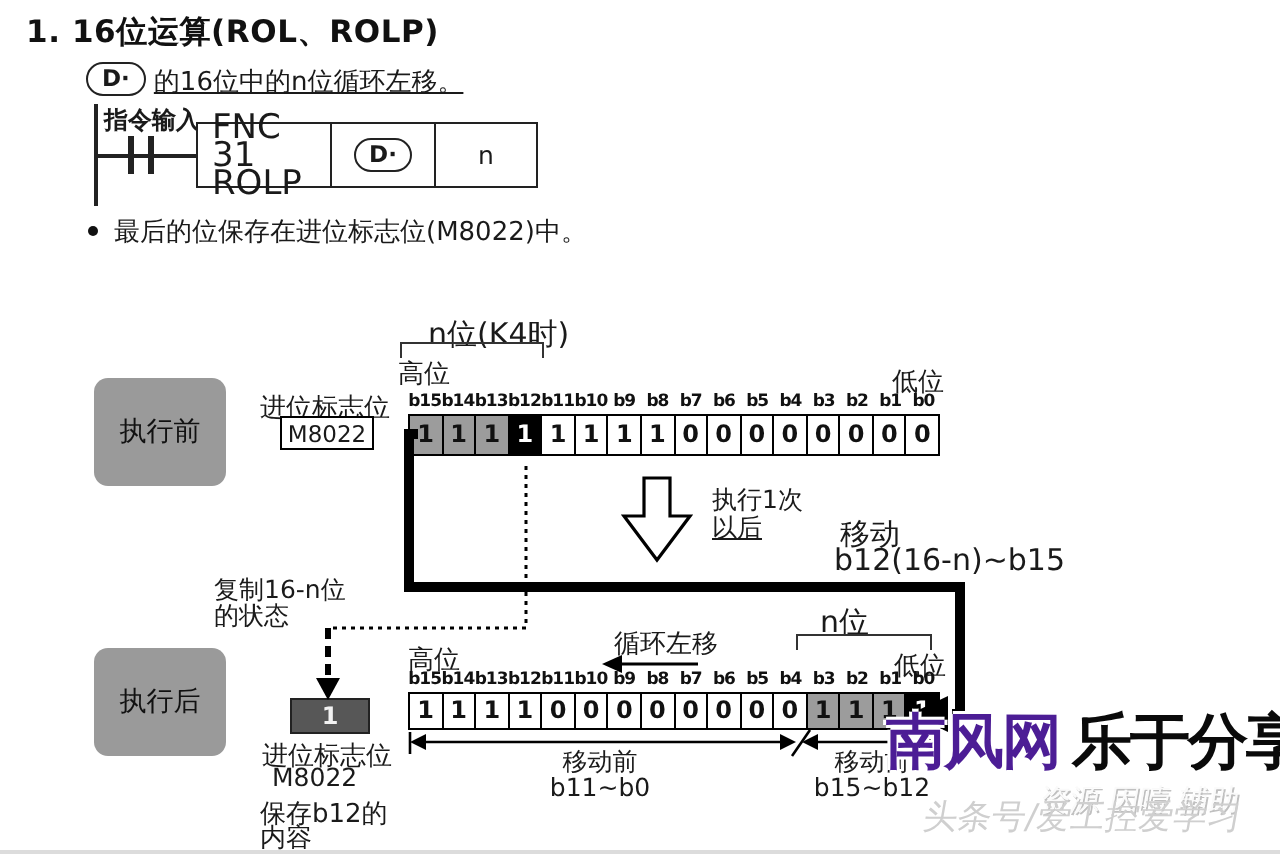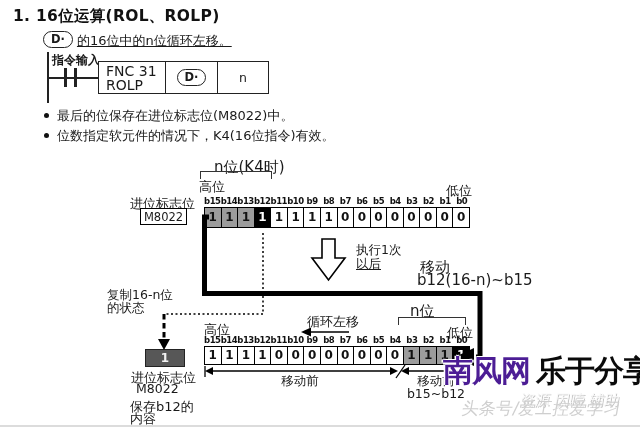--- a/index.html
+++ b/index.html
@@ -12,21 +12,21 @@
   
   .title{font-size:15.5px;font-weight:bold;letter-spacing:.3px;color:#111;}
   .pill{display:inline-block;border:1.6px solid #222;border-radius:10px;
         padding:0 7px;font-size:11.5px;font-weight:bold;line-height:14px;height:15px;}
   .subtxt{font-size:13px;}
   
   .ladder-box{position:absolute;left:98px;top:61px;width:171px;height:33px;
       border:1.8px solid #222;display:flex;z-index:2;background:#fff;box-sizing:border-box;}
   .lcell{display:flex;align-items:center;justify-content:center;box-sizing:border-box;}
   .lcell1{width:66px;flex-direction:column;align-items:flex-start;padding-left:7px;
-      font-size:14px;line-height:14px;}
+      font-size:17px;line-height:14px;}
   .lcell2{width:52px;border-left:1.8px solid #222;}
   .lcell3{flex:1;border-left:1.8px solid #222;font-size:12.5px;}
   .lline{position:absolute;background:#222;z-index:1;}
   
   .bullet-row{position:absolute;display:flex;z-index:2;}
   .dot{width:5px;height:5px;border-radius:50%;background:#111;margin:6px 8px 0 0;flex:none;}
   .bullet-txt{font-size:13px;white-space:nowrap;}
   
   .stage{position:absolute;width:66px;height:54px;background:#9a9a9a;border-radius:7px;
       display:flex;align-items:center;justify-content:center;font-size:13.5px;color:#111;z-index:2;}
@@ -87,25 +87,22 @@
     <div class="lcell lcell2">
       <span class="pill">D·</span>
     </div>
     <div class="lcell lcell3">n</div>
   </div>
 
   <div class="bullet-row" style="left:44px;top:107px;">
     <span class="dot"></span>
     <span class="bullet-txt">最后的位保存在进位标志位(M8022)中。</span>
   </div>
-  <div class="bullet-row" style="left:44px;top:127px;">
-    <span class="dot"></span>
-    <span class="bullet-txt">位数指定软元件的情况下，K4(16位指令)有效。</span>
-  </div>
-
+
+  <div class="stage" style="left:47px;top:189px;">执行前</div>
   <div class="t lbl13" style="left:130px;top:195px;">进位标志位</div>
   <div class="m8022box" style="left:140px;top:208px;">M8022</div>
   <div class="t lbl12" style="left:214px;top:158px;">n位(K4时)</div>
   <div class="bracket" style="left:200px;top:171px;width:70px;"></div>
   <div class="t lbl13" style="left:199px;top:178px;">高位</div>
   <div class="t lbl13" style="left:446px;top:182px;">低位</div>
   <div class="bitrow row-before" style="left:204px;top:196px;">
     <div class="bit-labels">
         <div class="bit-label">b15</div>
         <div class="bit-label">b14</div>
@@ -144,20 +141,21 @@
       </div>
   </div>
 
   <div class="t lbl125" style="left:356px;top:242px;">执行1次</div>
   <div class="t lbl125" style="left:356px;top:256px;text-decoration:underline;">以后</div>
   <div class="t lbl12" style="left:420px;top:258px;">移动</div>
   <div class="t lbl12" style="left:417px;top:271px;">b12(16-n)~b15</div>
   <div class="t lbl125" style="left:107px;top:287px;">复制16-n位</div>
   <div class="t lbl125" style="left:107px;top:300px;">的状态</div>
 
+  <div class="stage" style="left:47px;top:324px;">执行后</div>
   <div class="carrybox">1</div>
   <div class="t lbl13" style="left:307px;top:313px;">循环左移</div>
   <div class="t lbl12" style="left:410px;top:302px;">n位</div>
   <div class="bracket" style="left:398px;top:317px;width:66px;"></div>
   <div class="t lbl13" style="left:204px;top:321px;">高位</div>
   <div class="t lbl13" style="left:447px;top:324px;">低位</div>
   <div class="bitrow row-after" style="left:204px;top:335px;">
     <div class="bit-labels">
         <div class="bit-label">b15</div>
         <div class="bit-label">b14</div>
@@ -193,20 +191,21 @@
         <div class="bit-cell gray">1</div>
         <div class="bit-cell gray">1</div>
         <div class="bit-cell black">1</div>
       </div>
   </div>
   <div class="t lbl13" style="left:131px;top:369px;">进位标志位</div>
   <div class="t lbl125" style="left:136px;top:381px;">M8022</div>
   <div class="t lbl13" style="left:130px;top:398px;">保存b12的</div>
   <div class="t lbl13" style="left:130px;top:410px;">内容</div>
   <div class="t lbl125 ctr" style="left:255px;top:373px;width:90px;">移动前</div>
+  <div class="t lbl125 ctr" style="left:255px;top:386px;width:90px;">b11~b0</div>
   <div class="t lbl125 ctr" style="left:400px;top:373px;width:72px;">移动前</div>
   <div class="t lbl125 ctr" style="left:400px;top:386px;width:72px;">b15~b12</div>
 
   <svg class="overlay" width="640" height="429" viewBox="0 0 640 429">
 
     <path d="M209 217 H204.5 V293.5 H480 V357 H476" fill="none" stroke="#000" stroke-width="5"></path>
     <polygon points="455,357 474,348 474,366" fill="#000"></polygon>
 
     <path d="M263 233 V314 H165" fill="none" stroke="#000" stroke-width="1.5" stroke-dasharray="2 2.5"></path>
     <path d="M164 314 V342" fill="none" stroke="#000" stroke-width="3" stroke-dasharray="5.5 3.5"></path>

